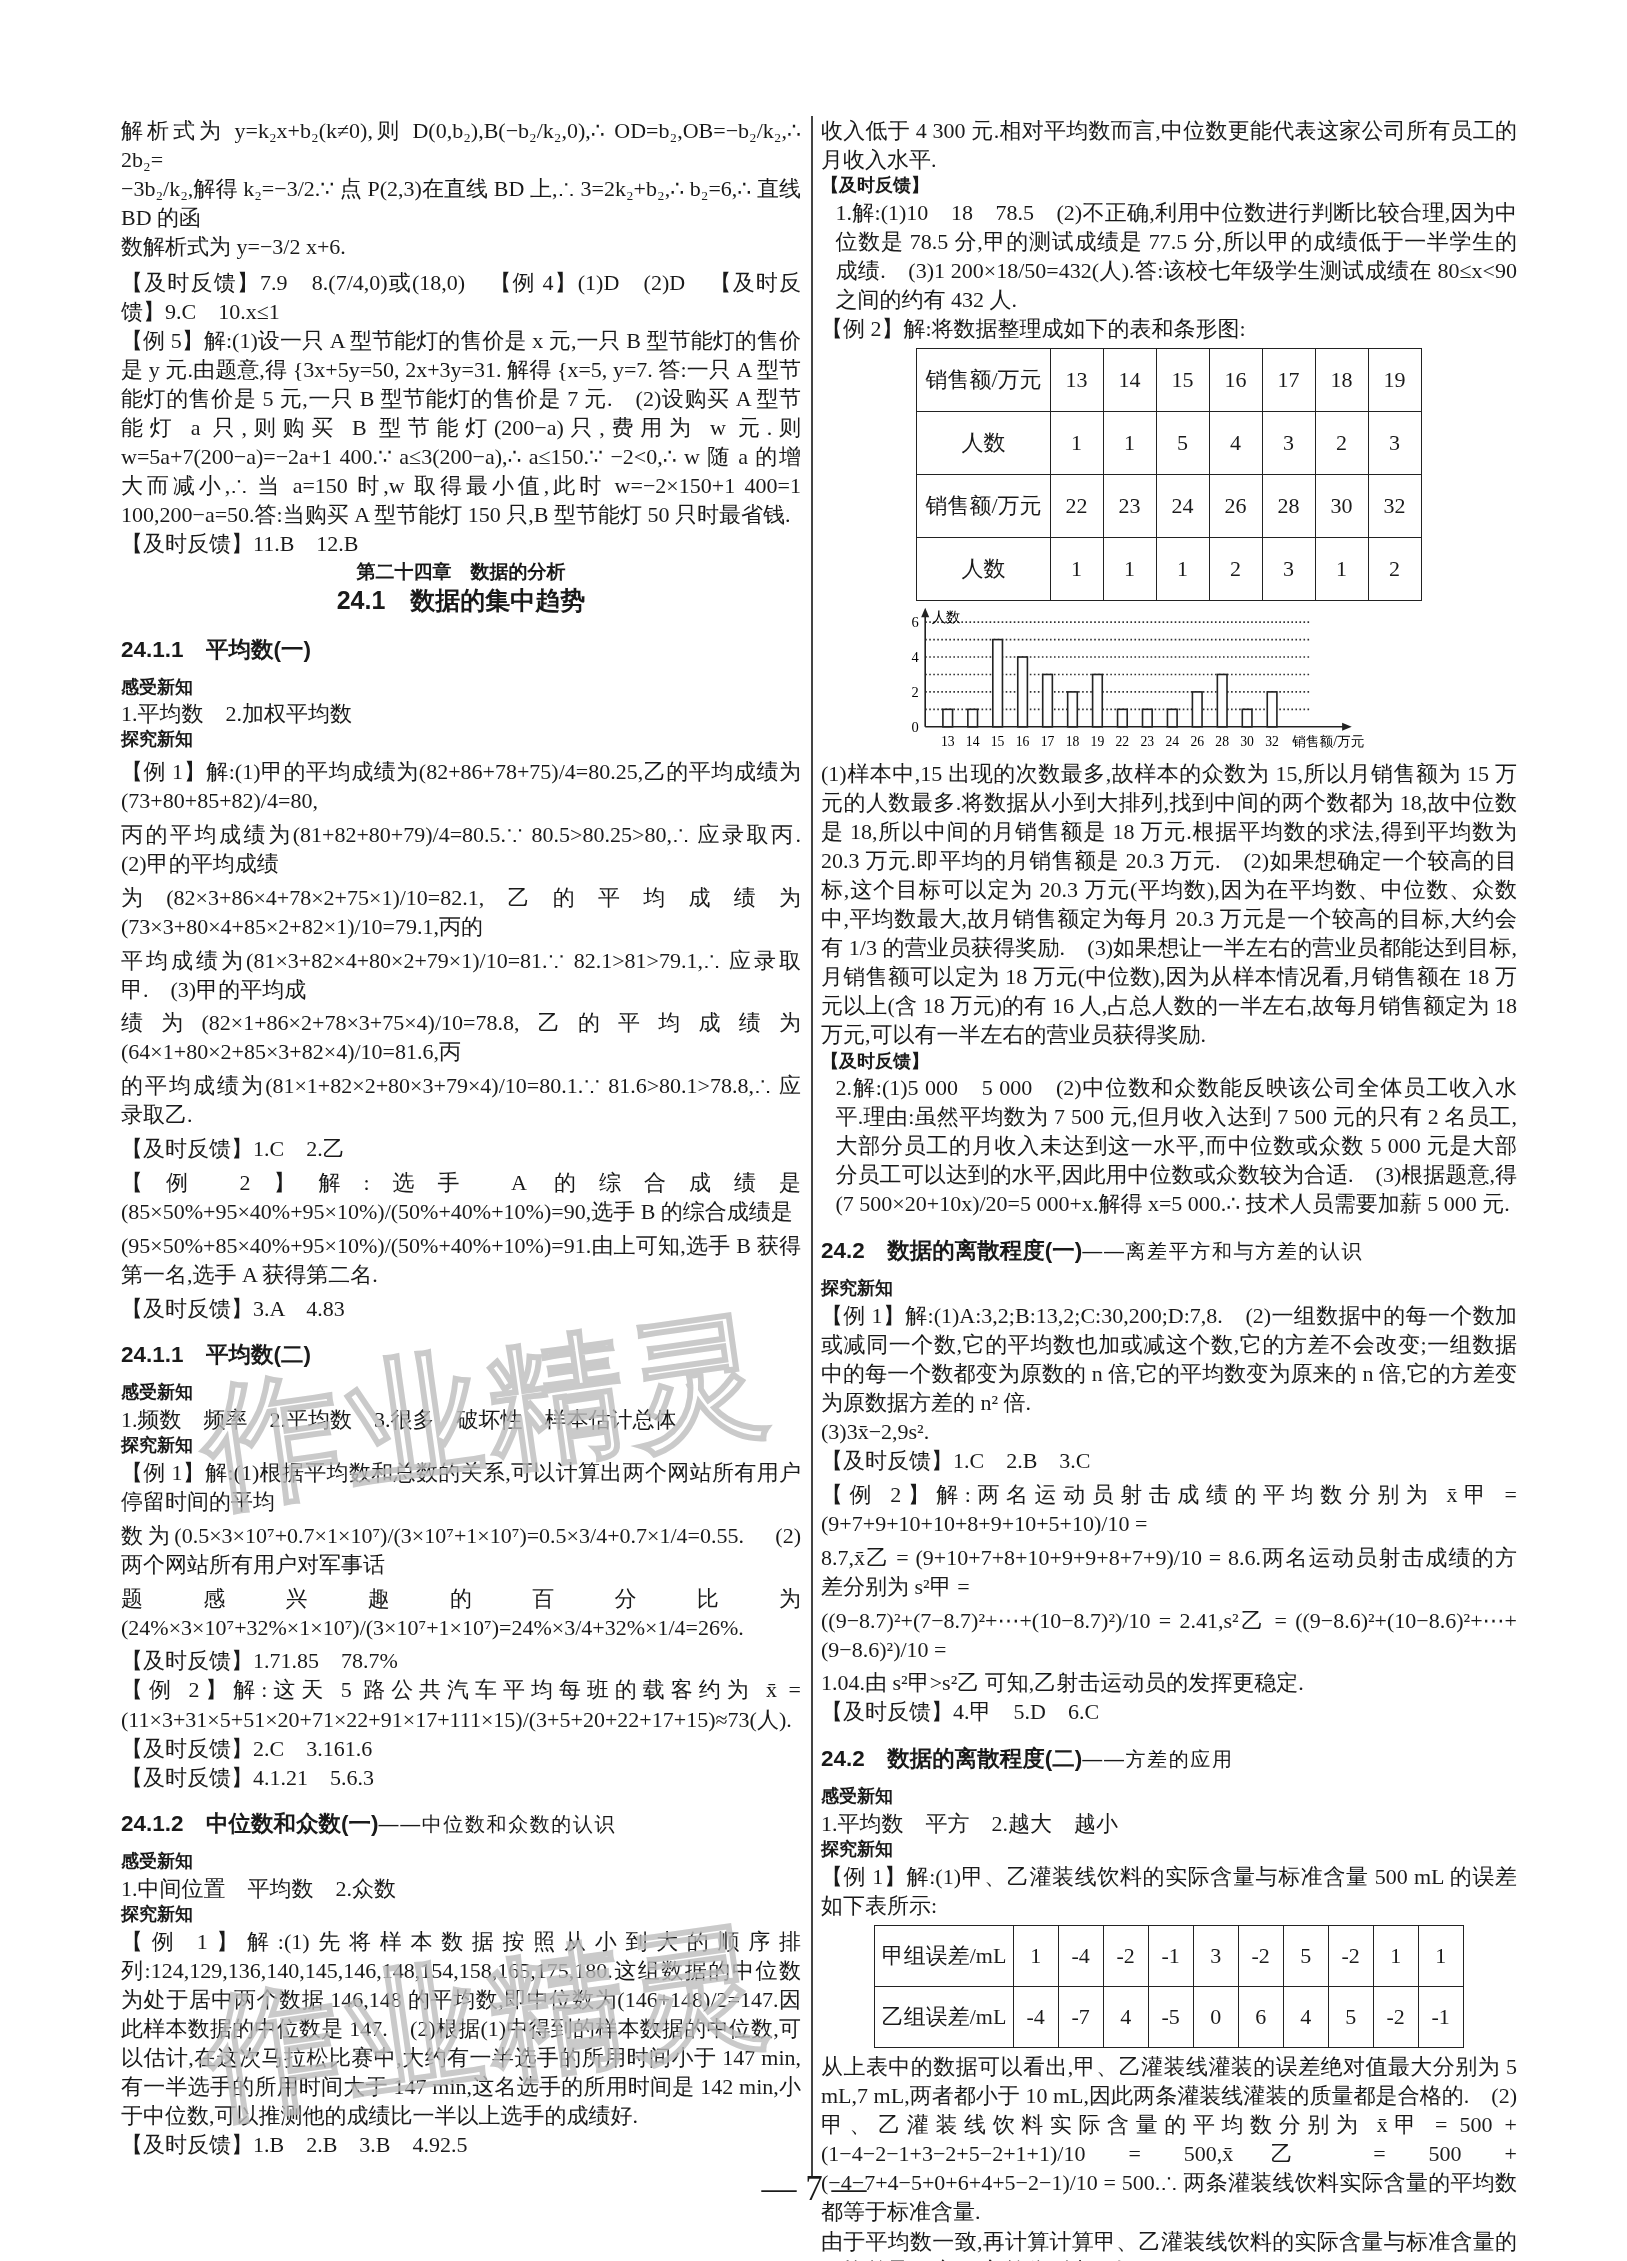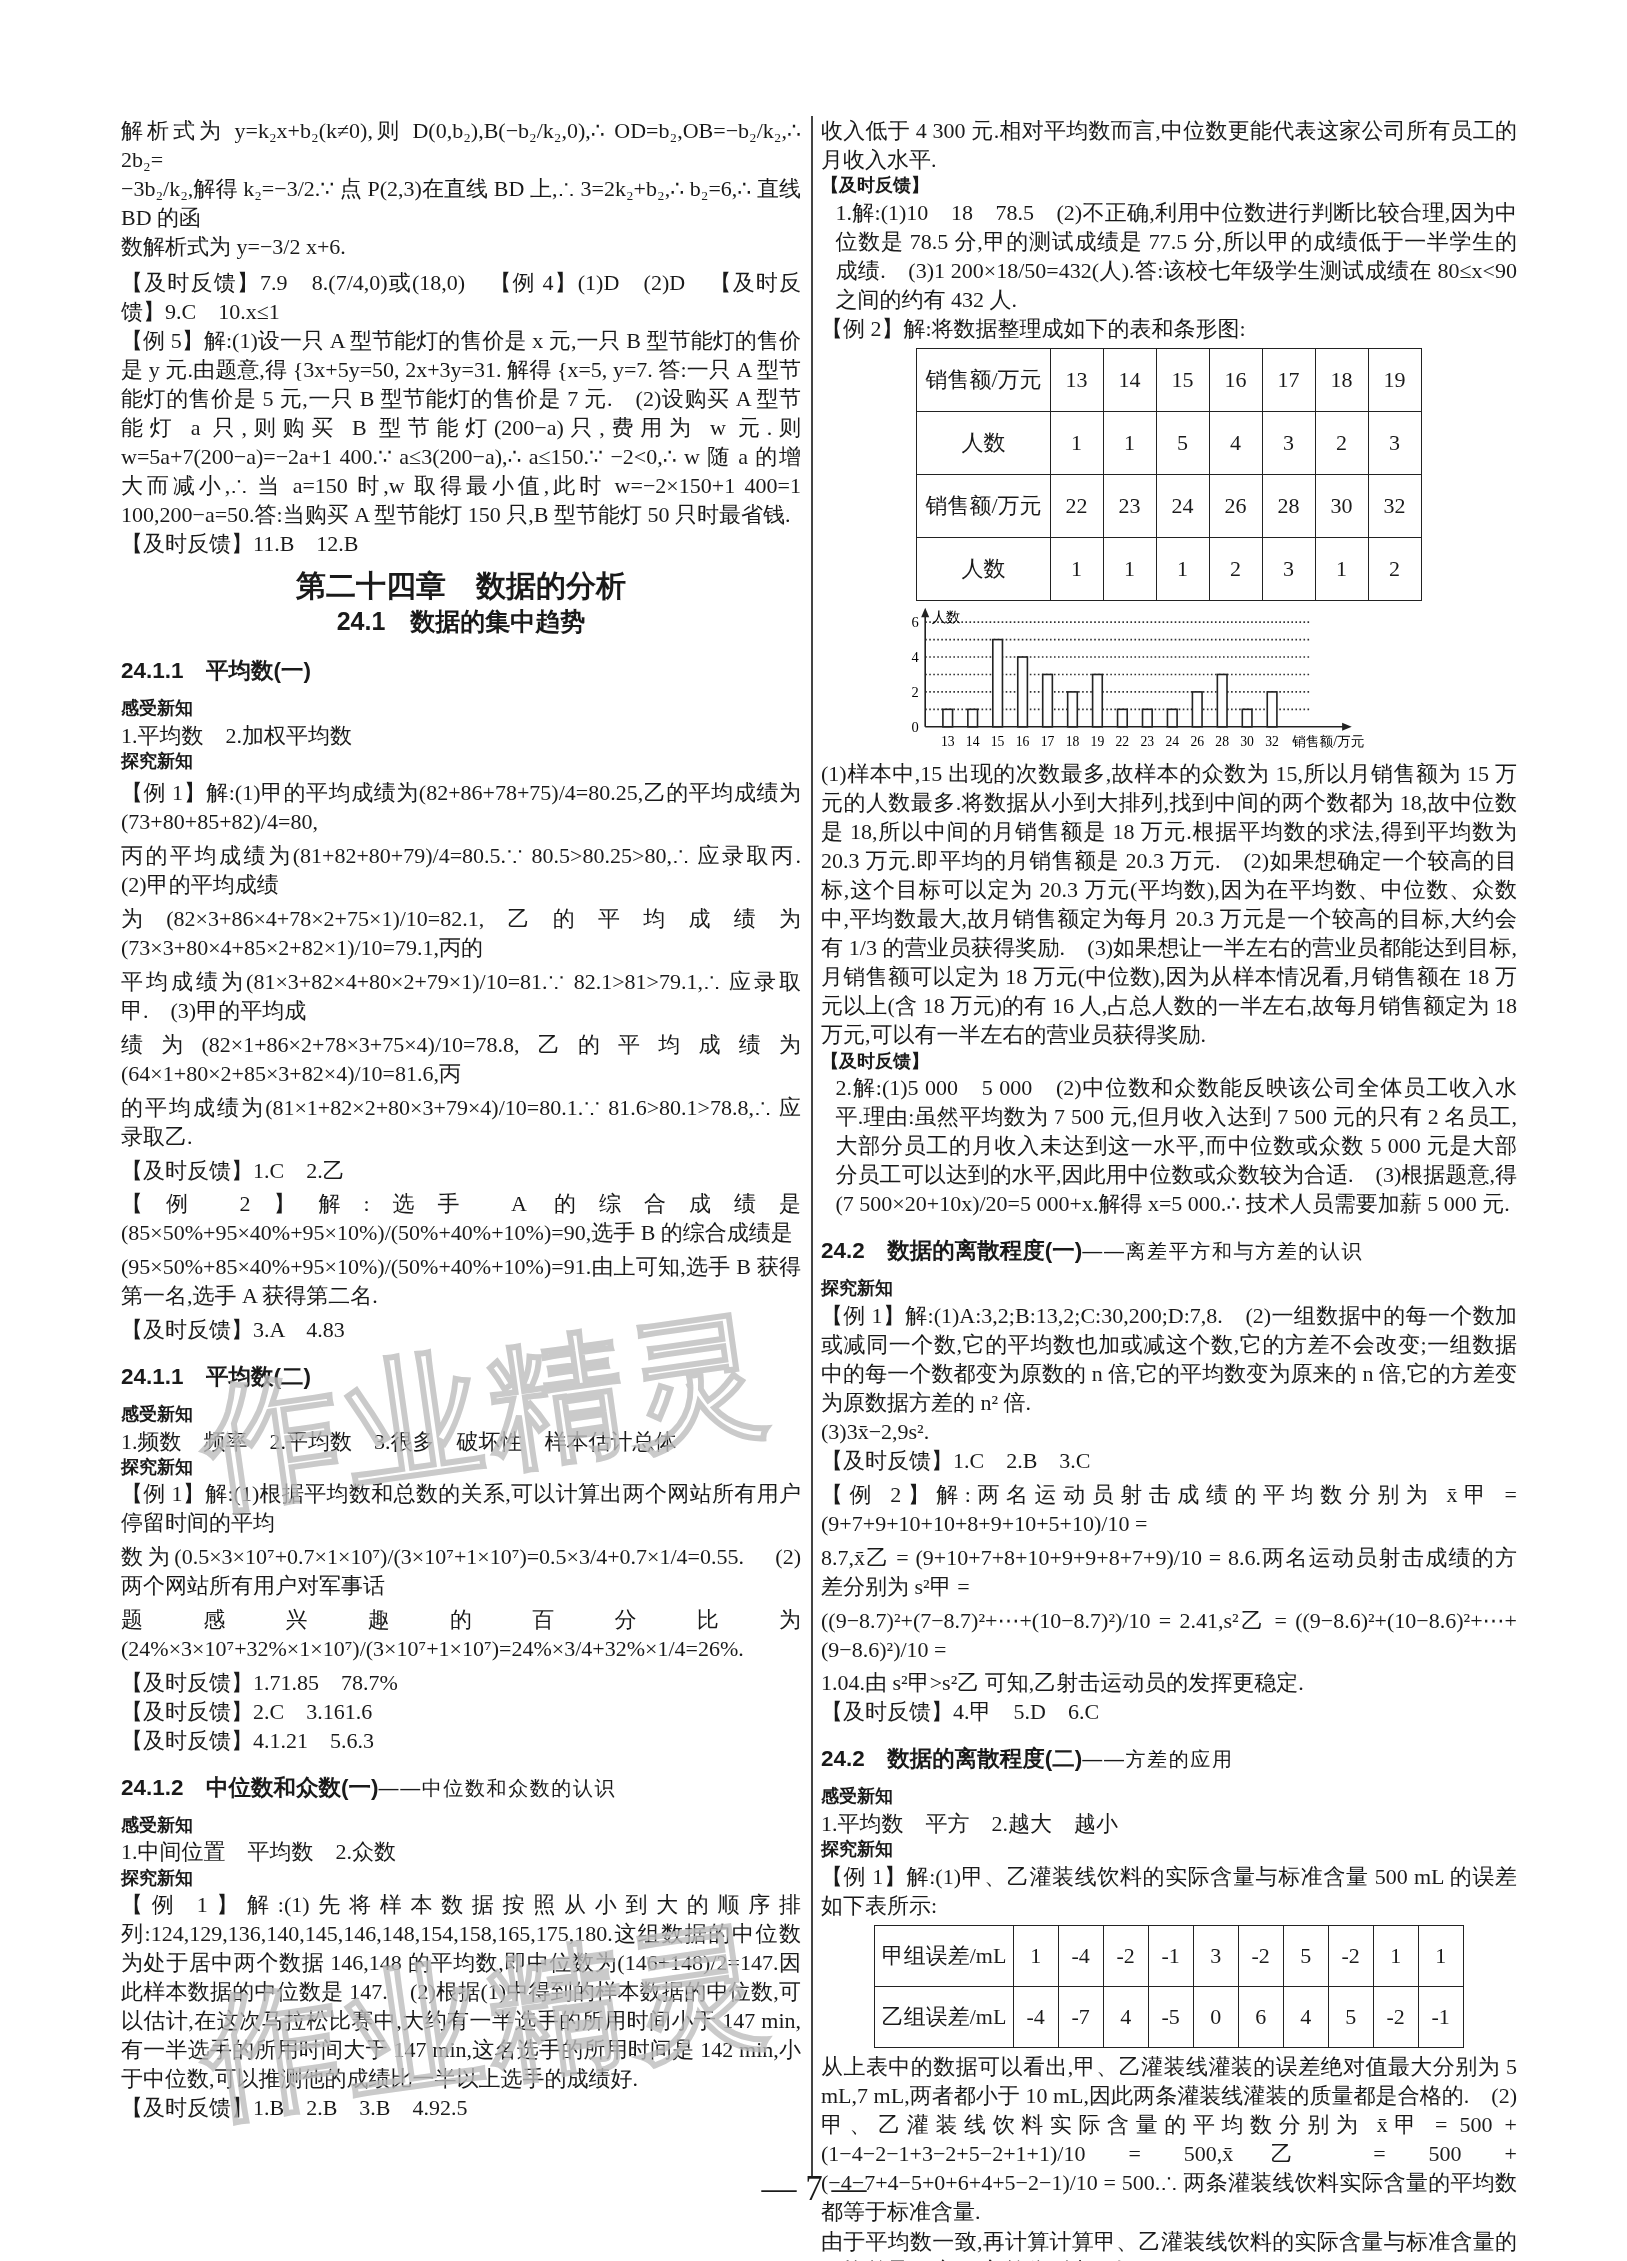--- a/index.html
+++ b/index.html
@@ -9,21 +9,21 @@
     font-family: "Liberation Serif", "DejaVu Serif", serif;
     color: #1a1a1a; font-size: 22px; line-height: 1.32;
   }
   .page { position: absolute; left: 121px; top: 116px; width: 1396px; height: 2060px; }
   .col { position: absolute; top: 0; }
   .col-left { left: 0; width: 680px; }
   .col-right { left: 700px; width: 696px; }
   .divider { position: absolute; left: 690px; top: 0; width: 1.6px; height: 2060px; background: #444; }
   .p { text-align: justify; margin: 0; }
   .p.ind { padding-left: 14.5px; }
-  .h-chapter { text-align: center; font-family: "Liberation Sans", "DejaVu Sans", sans-serif; font-weight: bold; font-size: 30px; margin-top: 8px; }
+  .h-chapter { text-align: center; font-family: "Liberation Sans", "DejaVu Sans", sans-serif; font-weight: bold; font-size: 19px; margin-top: 1px; }
   .h-sec { text-align: center; font-family: "Liberation Sans", "DejaVu Sans", sans-serif; font-weight: bold; font-size: 25px; }
   .h-sub { text-align: left; font-family: "Liberation Sans", "DejaVu Sans", sans-serif; font-weight: bold; font-size: 22.5px; margin: 17.7px 0 11.3px; }
   .h-sub .thin { font-weight: normal; font-size: 20px; letter-spacing: 1.6px; }
   .label { font-family: Liberation Sans, sans-serif; font-weight: bold; font-size: 18px; }
   .fline { margin: 4.8px 0; }
   table.data { border-collapse: collapse; margin: 4.8px auto; font-size: 22px; }
   table.data td { border: 1.6px solid #222; text-align: center; padding: 6.4px 8px; min-width: 53px; height: 63px; }
   table.data td.hd { min-width: 126px; }
   table.err td { height: 61px; min-width: 45px; padding: 4.8px 6.4px; }
   table.err td.hd { min-width: 121px; }
@@ -71,20 +71,21 @@
     <p class="p">【及时反馈】3.A　4.83</p>
 
     <div class="h-sub">24.1.1　平均数(二)</div>
     <div class="label">感受新知</div>
     <p class="p">1.频数　频率　2.平均数　3.很多　破坏性　样本估计总体</p>
     <div class="label">探究新知</div>
     <p class="p">【例 1】解:(1)根据平均数和总数的关系,可以计算出两个网站所有用户停留时间的平均</p>
     <p class="p fline">数为(0.5×3×10⁷+0.7×1×10⁷)/(3×10⁷+1×10⁷)=0.5×3/4+0.7×1/4=0.55.　(2)两个网站所有用户对军事话</p>
     <p class="p fline">题感兴趣的百分比为(24%×3×10⁷+32%×1×10⁷)/(3×10⁷+1×10⁷)=24%×3/4+32%×1/4=26%.</p>
     <p class="p">【及时反馈】1.71.85　78.7%</p>
+    <p class="p">【例 2】解:这天 5 路公共汽车平均每班的载客约为 x̄ = (11×3+31×5+51×20+71×22+91×17+111×15)/(3+5+20+22+17+15)≈73(人).</p>
     <p class="p">【及时反馈】2.C　3.161.6</p>
     <p class="p">【及时反馈】4.1.21　5.6.3</p>
 
     <div class="h-sub">
       <span>24.1.2　中位数和众数(一)</span><span class="thin">——中位数和众数的认识</span>
     </div>
     <div class="label">感受新知</div>
     <p class="p">1.中间位置　平均数　2.众数</p>
     <div class="label">探究新知</div>
     <p class="p">【例 1】解:(1)先将样本数据按照从小到大的顺序排列:124,129,136,140,145,146,148,154,158,165,175,180.这组数据的中位数为处于居中两个数据 146,148 的平均数,即中位数为(146+148)/2=147.因此样本数据的中位数是 147.　(2)根据(1)中得到的样本数据的中位数,可以估计,在这次马拉松比赛中,大约有一半选手的所用时间小于 147 min,有一半选手的所用时间大于 147 min,这名选手的所用时间是 142 min,小于中位数,可以推测他的成绩比一半以上选手的成绩好.</p>

